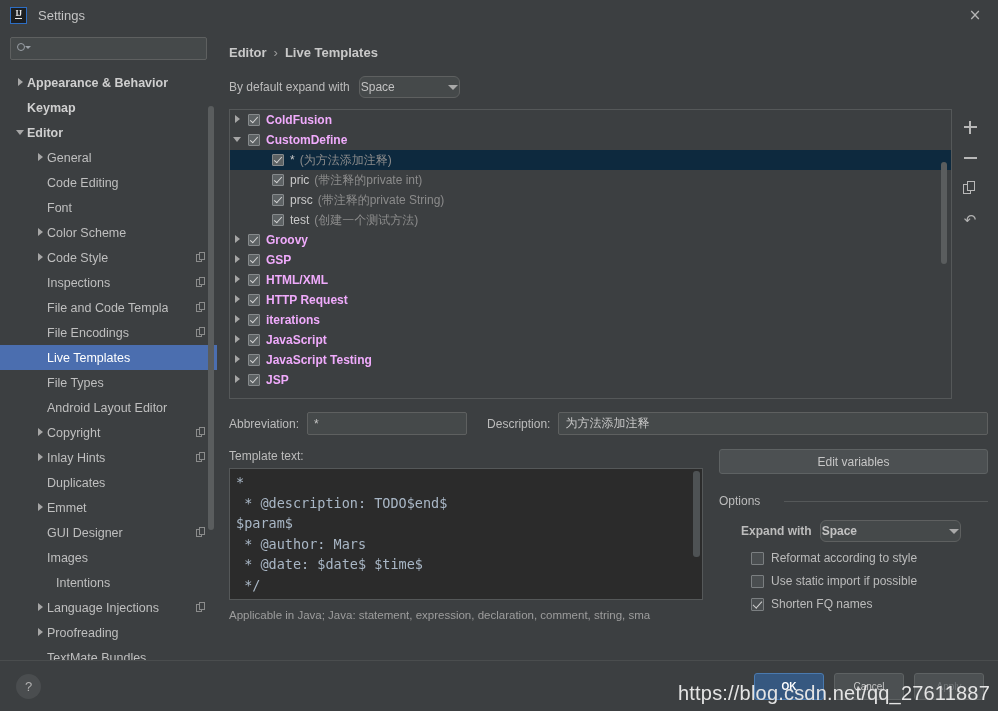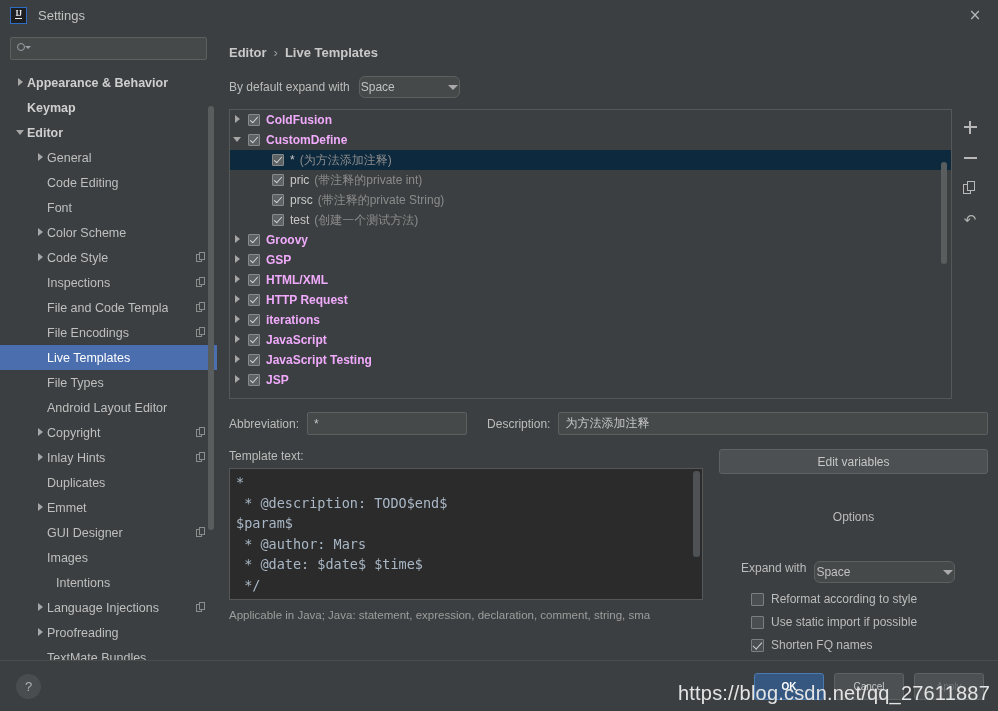--- a/index.html
+++ b/index.html
@@ -417,38 +417,39 @@
     height: 25px;
     background: #4c5052;
     border: 1px solid #5e6263;
     border-radius: 3px;
     color: #c6c6c6;
     font-size: 12px;
     font-family: "Liberation Sans", sans-serif;
     cursor: pointer;
   }
   .opt-legend {
-    margin-top: 36px;
+    margin-top: 20px;
     display: flex;
     align-items: center;
     gap: 24px;
     color: #bcbcbc;
     font-size: 12px;
-    flex-direction: column;
   }
   .opt-legend .rule {
     flex: 1 1 auto;
     height: 1px;
     background: #555859;
   }
   .opt-expand {
     margin-top: 12px;
     display: flex;
+    align-items: center;
     gap: 8px;
     padding-left: 22px;
+    font-weight: bold;
   }
   .opt-check {
     display: flex;
     align-items: center;
     gap: 7px;
     margin-top: 9px;
     padding-left: 32px;
     font-size: 12px;
     color: #bcbcbc;
     cursor: pointer;

